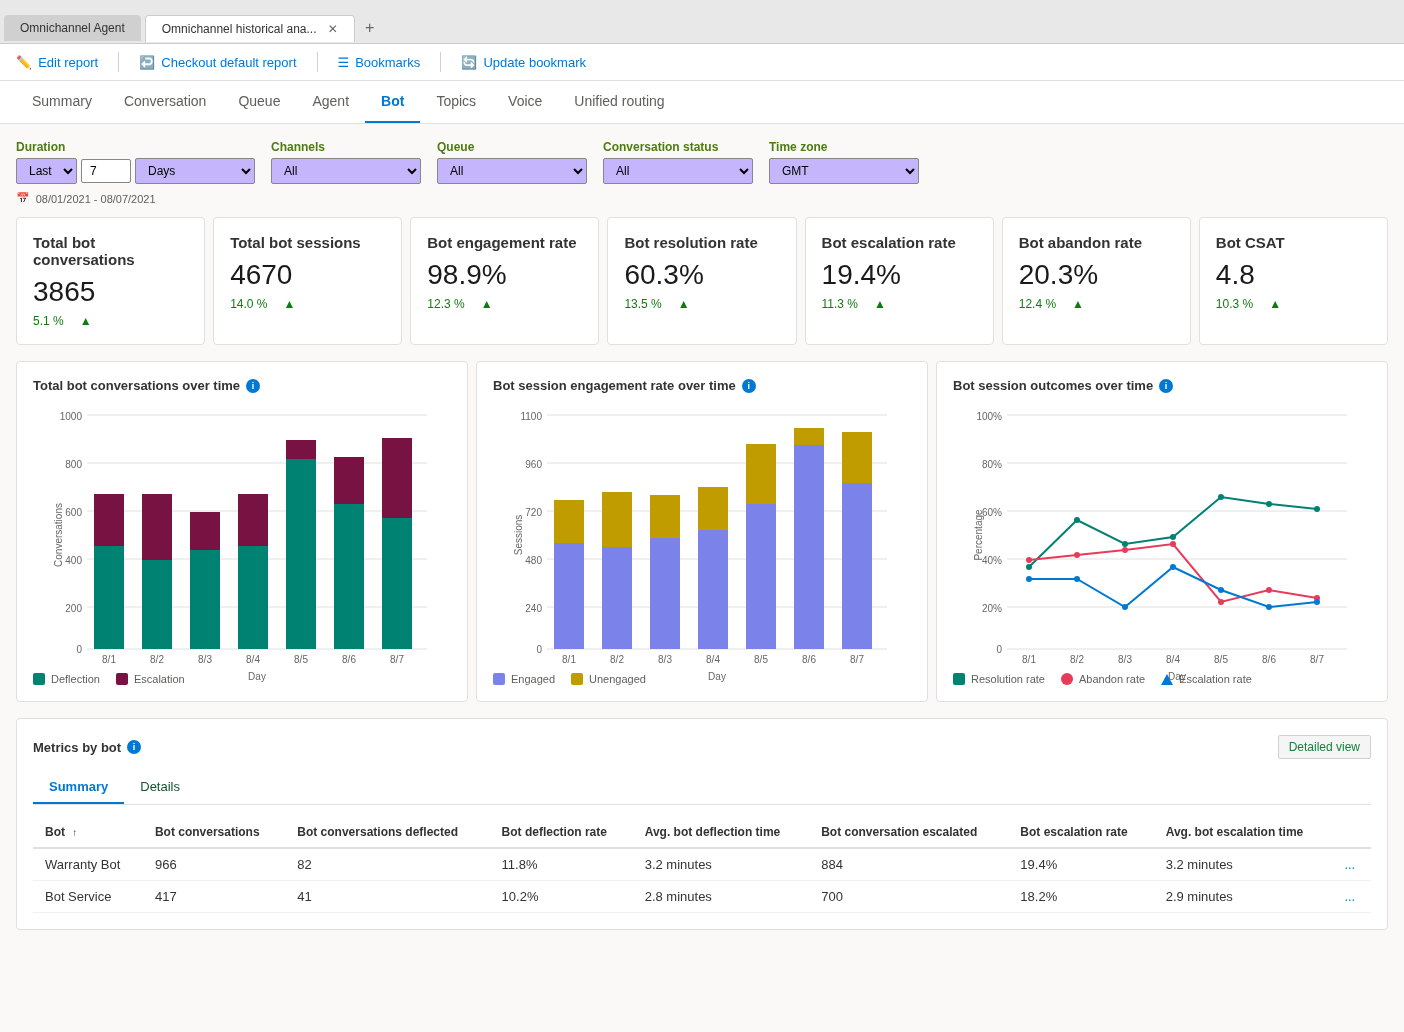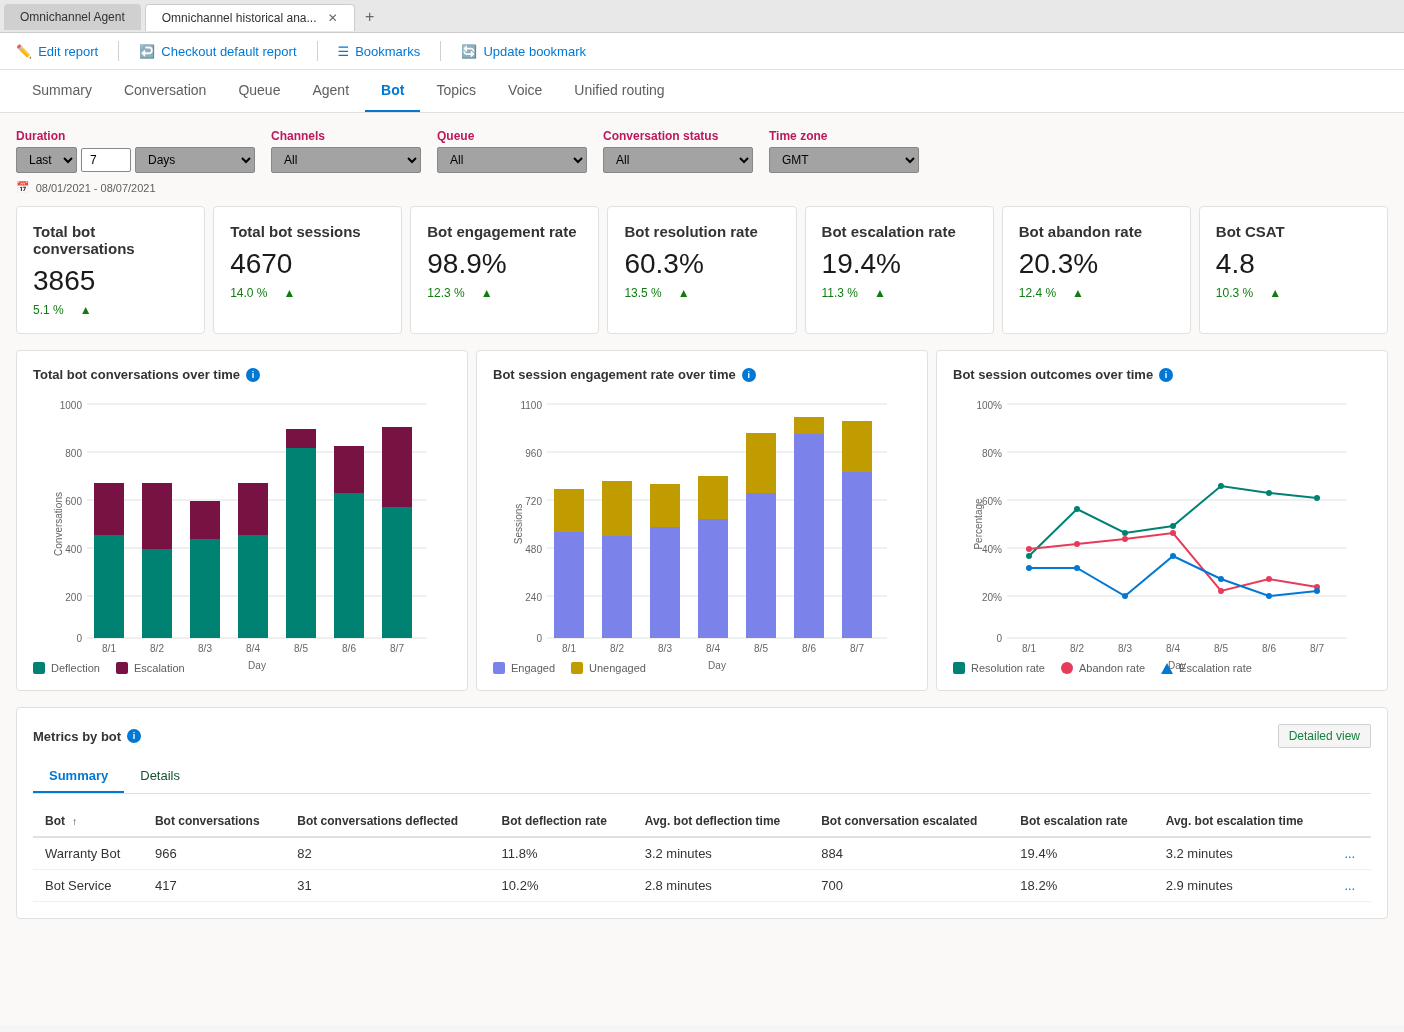--- a/index.html
+++ b/index.html
@@ -1,19 +1,19 @@
 <!DOCTYPE html>
 <html><head>
   <meta charset="utf-8">
   <style>
     * { box-sizing: border-box; margin: 0; padding: 0; }
     body { font-family: 'Segoe UI', Tahoma, Geneva, Verdana, sans-serif; font-size: 13px; background: #f5f5f5; color: #333; }
 
     
-    .browser-tabs { display: flex; align-items: center; background: #e8e8e8; padding: 2px 0 0 0; border-bottom: 1px solid #ccc; }
+    .browser-tabs { display: flex; align-items: center; background: #e8e8e8; padding: 13px 0 0 0; border-bottom: 1px solid #ccc; }
     .browser-tab { padding: 6px 16px; font-size: 12px; cursor: pointer; border-radius: 4px 4px 0 0; background: #d0d0d0; margin-left: 4px; white-space: nowrap; }
     .browser-tab.active { background: #fff; border: 1px solid #ccc; border-bottom: none; }
     .browser-tab .tab-close { margin-left: 8px; cursor: pointer; color: #666; }
     .browser-tab-add { padding: 6px 10px; font-size: 16px; cursor: pointer; color: #666; }
 
     
     .toolbar { display: flex; align-items: center; padding: 8px 16px; background: #fff; border-bottom: 1px solid #e0e0e0; gap: 20px; }
     .toolbar-btn { display: flex; align-items: center; gap: 6px; color: #0078d4; cursor: pointer; font-size: 13px; background: none; border: none; }
     .toolbar-divider { width: 1px; height: 20px; background: #d0d0d0; }
 
@@ -23,23 +23,23 @@
     .nav-tab.active { color: #0078d4; border-bottom: 2px solid #0078d4; font-weight: 600; }
 
     
     .main { padding: 16px; background: #faf9f8; min-height: calc(1032px - 120px); }
 
     .info-bar { font-size: 12px; color: #605e5c; margin-bottom: 16px; }
 
     
     .filters { display: flex; align-items: flex-end; gap: 16px; margin-bottom: 8px; flex-wrap: wrap; }
     .filter-group { display: flex; flex-direction: column; gap: 4px; }
-    .filter-label { font-size: 12px; font-weight: 600; color: #be185d; }
+    .filter-label { font-size: 12px; font-weight: 600; color: #4d7c0f; }
     .filter-row { display: flex; align-items: center; gap: 4px; }
-    .filter-select { border: 1px solid #8a8886; border-radius: 2px; padding: 4px 8px; font-size: 12px; background: #a3a3a3; cursor: pointer; min-width: 60px; }
+    .filter-select { border: 1px solid #8a8886; border-radius: 2px; padding: 4px 8px; font-size: 12px; background: #c4b5fd; cursor: pointer; min-width: 60px; }
     .filter-select-wide { min-width: 120px; }
     .filter-select-full { min-width: 150px; }
     .filter-input { border: 1px solid #8a8886; border-radius: 2px; padding: 4px 8px; font-size: 12px; width: 50px; }
     .date-range { font-size: 11px; color: #605e5c; margin-bottom: 12px; display: flex; align-items: center; gap: 6px; }
 
     
     .kpi-row { display: flex; gap: 8px; margin-bottom: 16px; overflow: hidden; }
     .kpi-card { flex: 1; background: #fff; border: 1px solid #e0e0e0; border-radius: 4px; padding: 16px; min-width: 0; }
     .kpi-title { font-size: 15px; font-weight: 600; color: #333; margin-bottom: 8px; }
     .kpi-value { font-size: 28px; font-weight: 300; color: #1a1a1a; margin-bottom: 6px; }
@@ -466,21 +466,21 @@
           <td>11.8%</td>
           <td>3.2 minutes</td>
           <td>884</td>
           <td>19.4%</td>
           <td>3.2 minutes</td>
           <td style="color:#0078d4;cursor:pointer;">...</td>
         </tr>
         <tr>
           <td>Bot Service</td>
           <td>417</td>
-          <td>31</td>
+          <td>41</td>
           <td>10.2%</td>
           <td>2.8 minutes</td>
           <td>700</td>
           <td>18.2%</td>
           <td>2.9 minutes</td>
           <td style="color:#0078d4;cursor:pointer;">...</td>
         </tr>
       </tbody>
     </table>
   </div>

